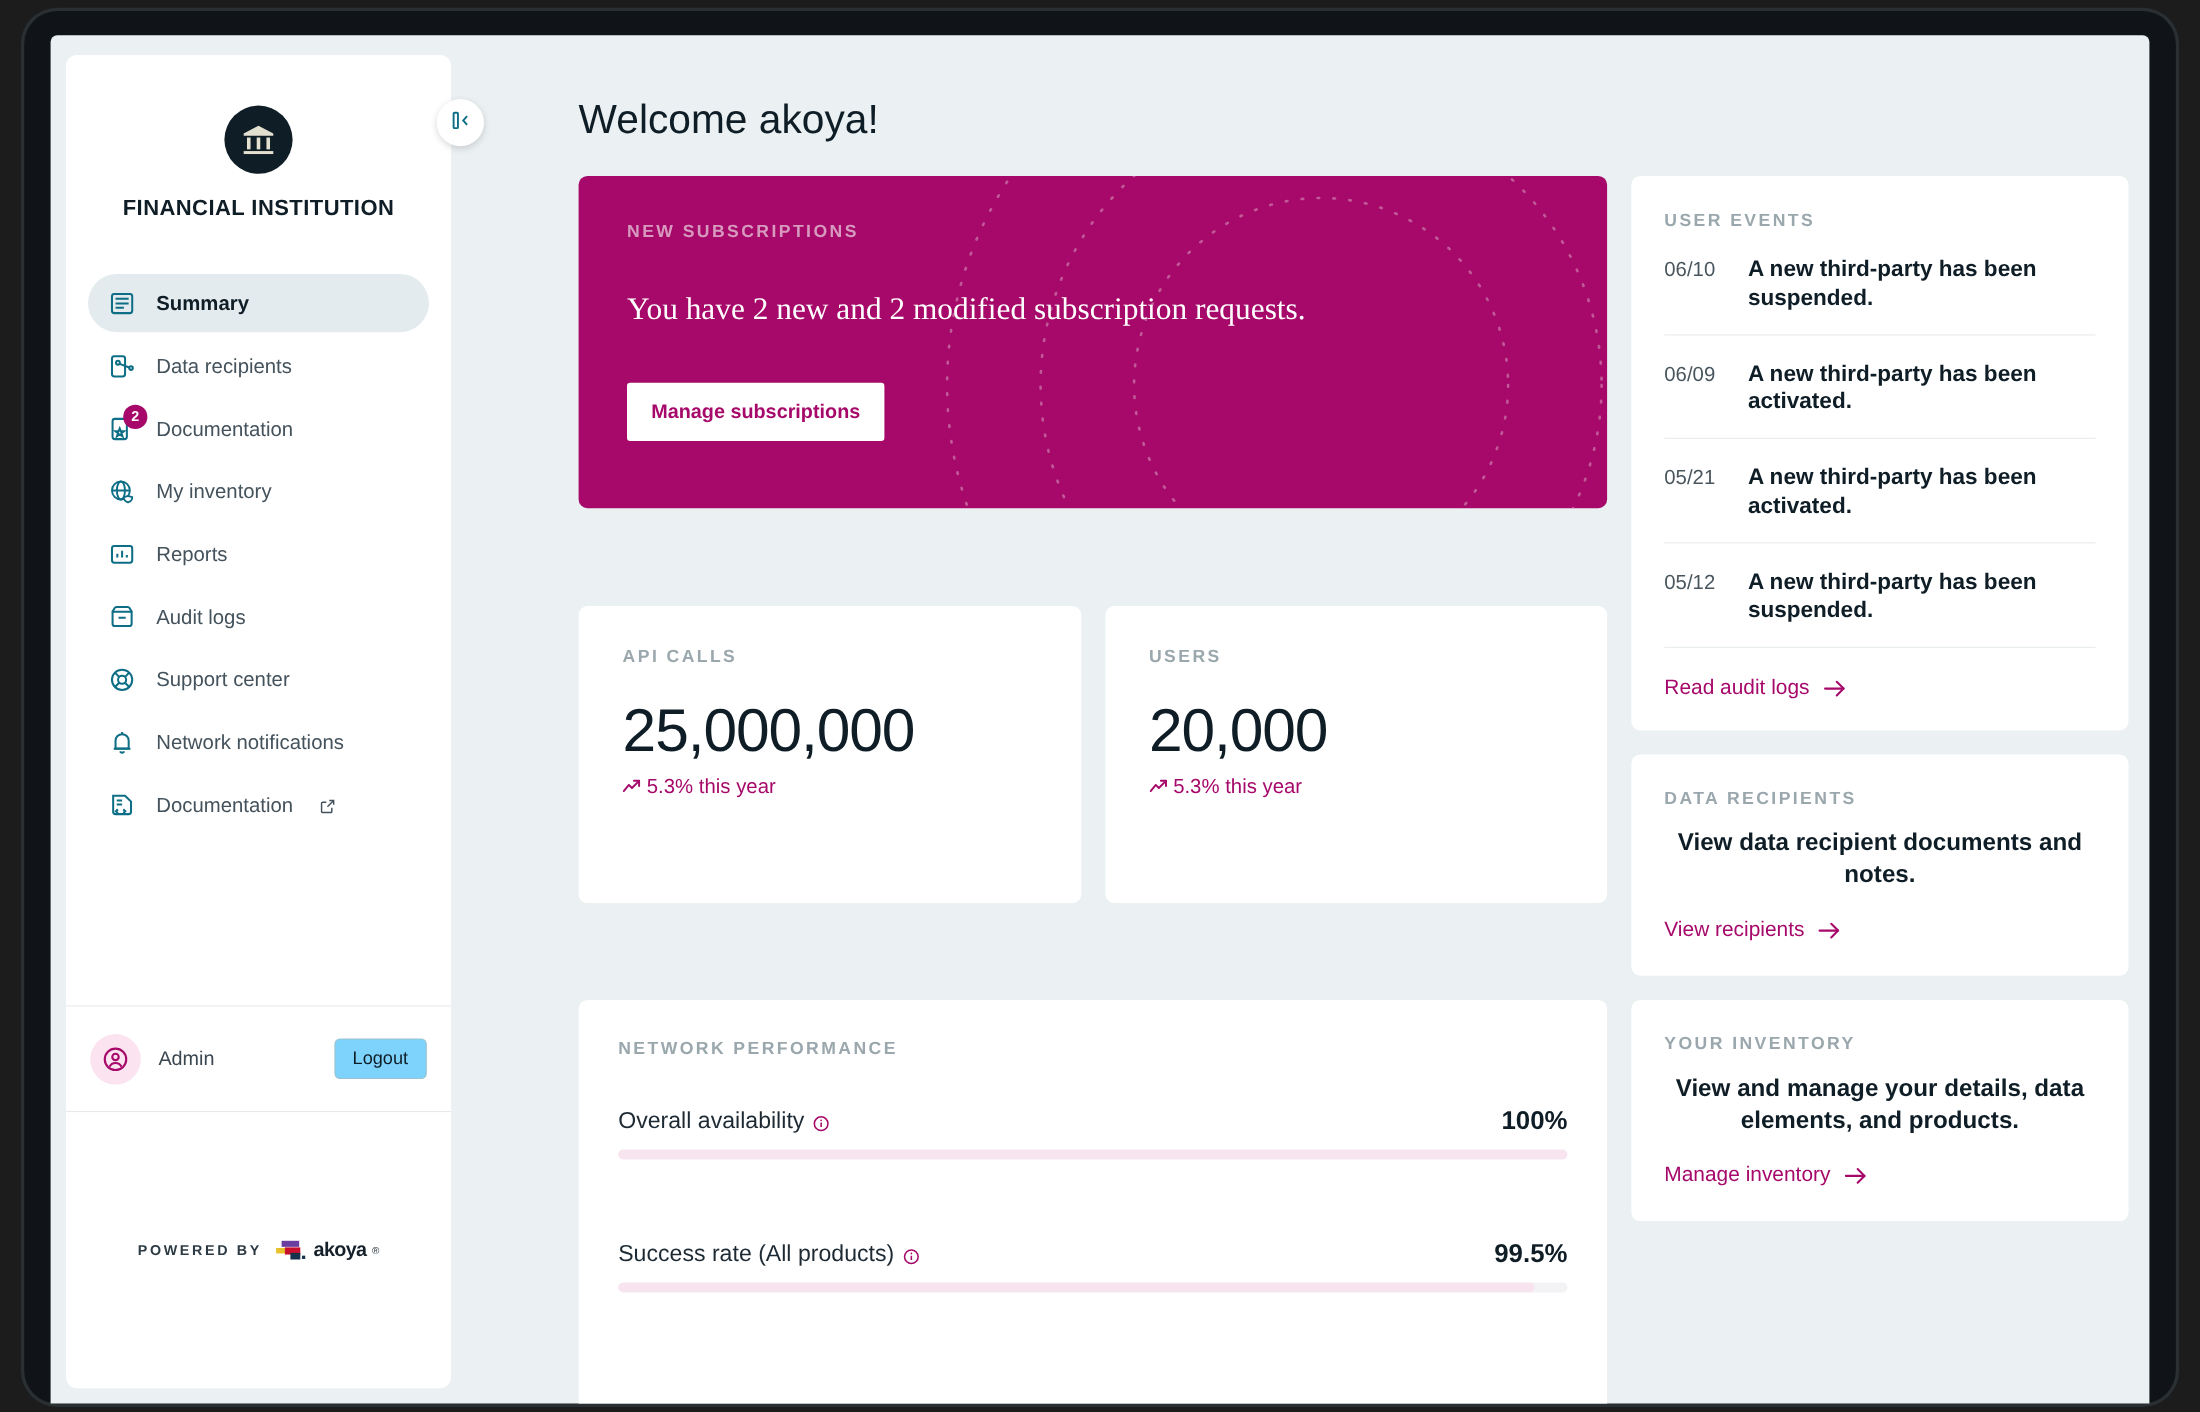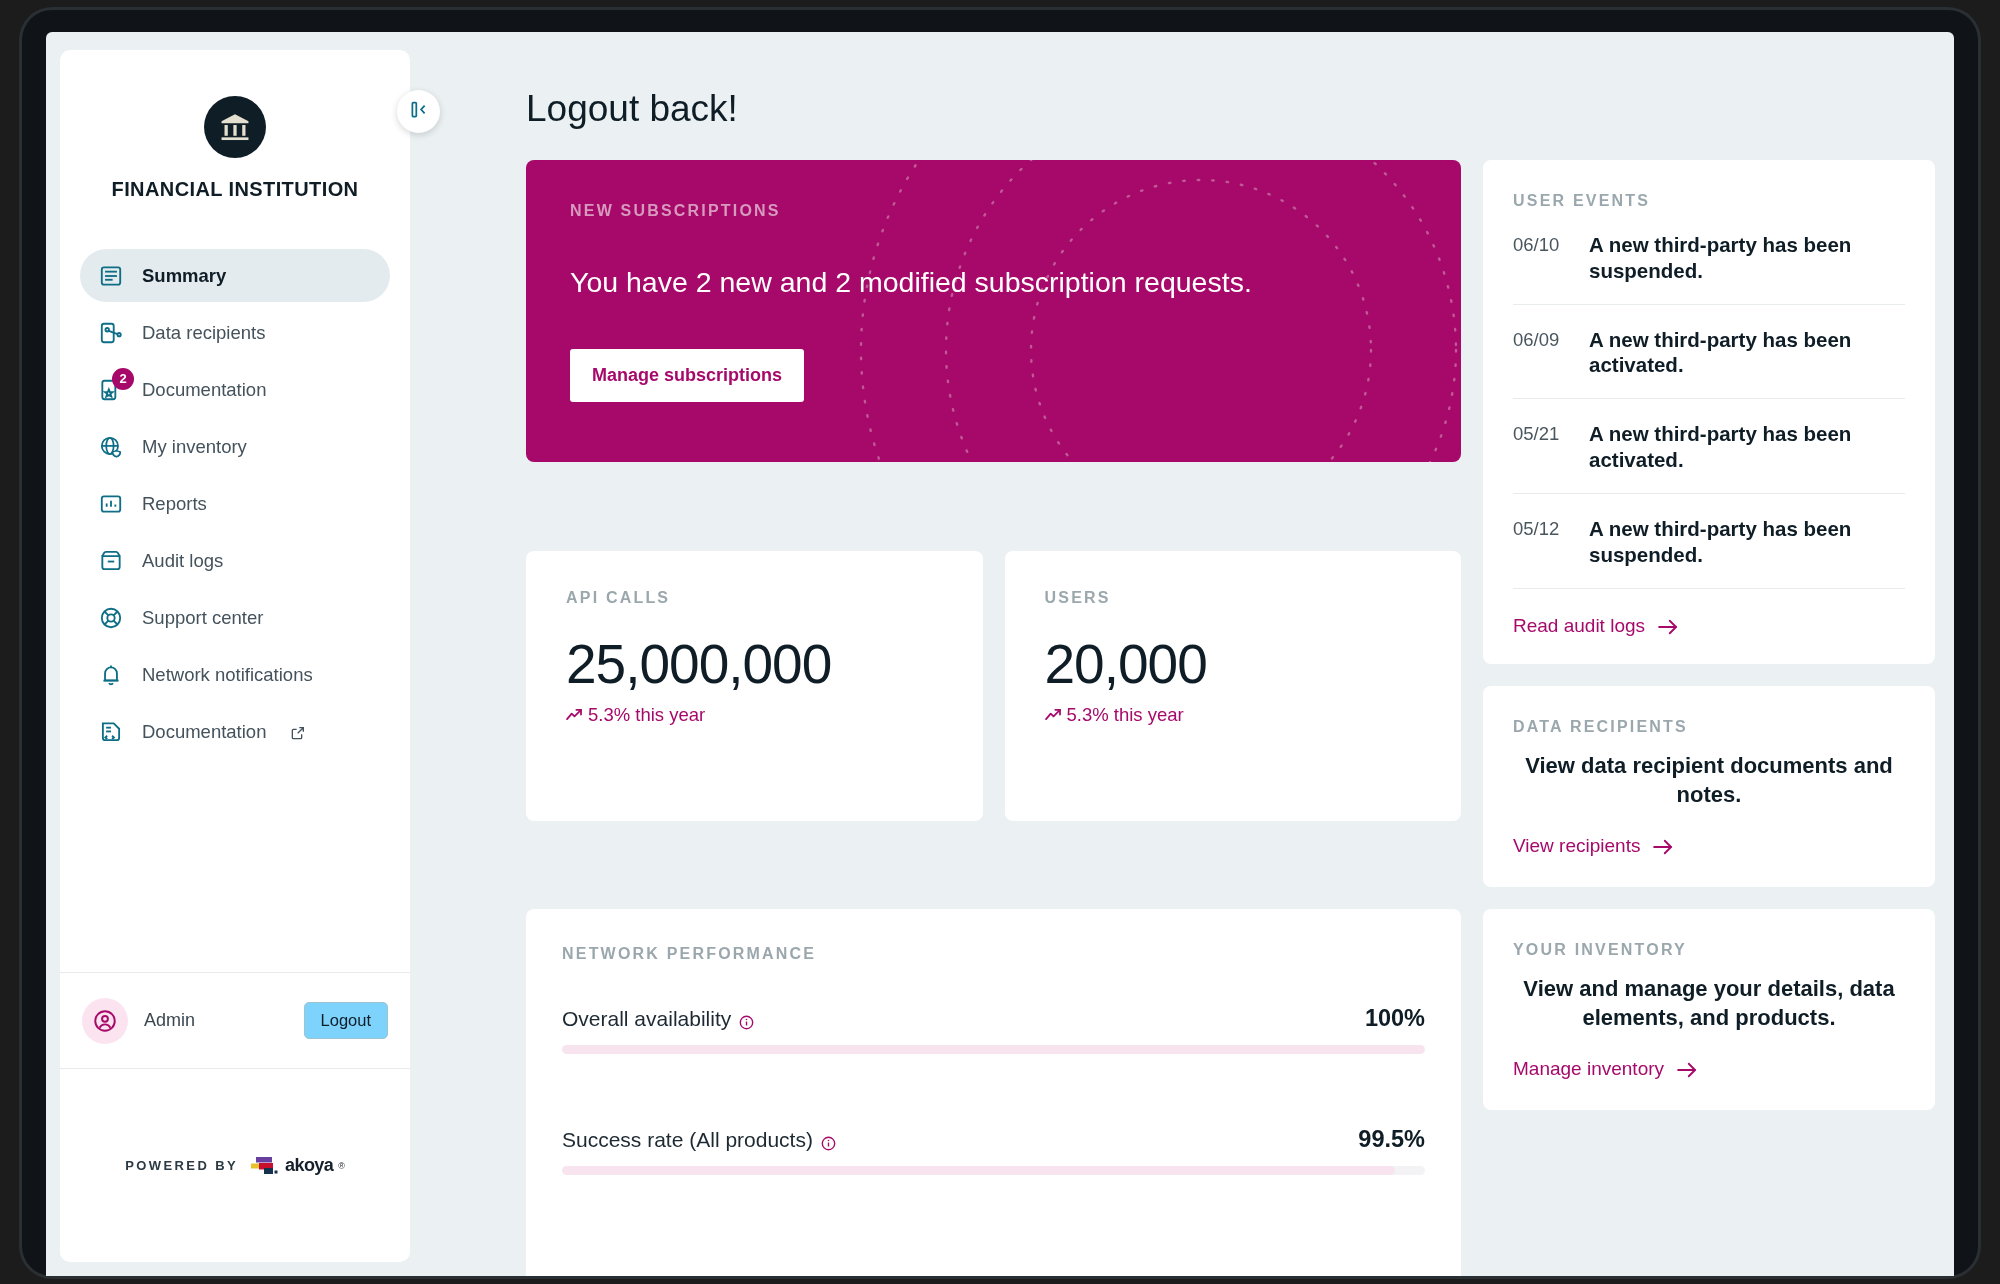--- a/index.html
+++ b/index.html
@@ -78,21 +78,21 @@
   }
   .user-name { font-size: 18px; color: #3b4750; flex: 1; }
   .logout-btn {
     border: 1px solid #9cc3cf; border-radius: 5px;
     background: #7dd3fc; color: #0f1d26;
     font-size: 16.5px; padding: 8px 16px;
     font-family: inherit; cursor: pointer;
   }
   .powered {
     border-top: 1px solid #E6EAEC;
-    height: 194px;
+    height: 252px;
     display: flex; align-items: center; justify-content: center; gap: 12px;
   }
   .powered-txt {
     font-size: 13px; font-weight: bold; letter-spacing: 2.4px; color: #2c3a44;
   }
   .akoya { display: flex; align-items: center; gap: 5px; }
   .akoya-mark { position: relative; width: 30px; height: 22px; }
   .akoya-word { font-size: 18px; font-weight: bold; color: #15202a; letter-spacing: -.6px; }
   .akoya-tm { font-size: 9px; color: #15202a; vertical-align: top; }
   .collapse-btn {
@@ -125,21 +125,21 @@
   
   .banner {
     grid-column: 1; grid-row: 1;
     background: #A6096A; border-radius: 8px;
     height: 302px; padding: 42px 44px;
     position: relative; overflow: hidden;
   }
   .banner .card-label { color: #D79ABE; position: relative; z-index: 2; }
   .banner-text {
     color: #fff; font-size: 28.5px; margin-top: 46px;
-    position: relative; z-index: 2;
+    position: relative; z-index: 2; font-family: Liberation Serif, serif;
   }
   .banner-btn {
     margin-top: 50px; position: relative; z-index: 2;
     background: #fff; color: #A6096A; border: none;
     font-size: 18px; font-weight: bold; padding: 16px 22px;
     border-radius: 3px; font-family: inherit; cursor: pointer;
   }
   .arcs { position: absolute; right: -120px; top: -90px; z-index: 1; opacity: .55; }
 
   
@@ -368,21 +368,21 @@
     <span>
       <svg width="21" height="21" viewBox="0 0 24 24" fill="none" stroke="currentColor" stroke-width="2">
         <rect x="5" y="4" width="4.5" height="16" rx="1"></rect>
         <path d="M19 7.5 15 12l4 4.5"></path>
       </svg>
     </span>
   </div>
 
   <div class="main">
 
-    <div class="page-title">Logout back!</div>
+    <div class="page-title">Welcome akoya!</div>
 
     <div class="grid">
 
       <div class="banner">
         <svg class="arcs" width="760" height="560">
           <g fill="none" stroke="#D79ABE" stroke-width="2.4" stroke-dasharray="1.5 13" stroke-linecap="round">
             <circle cx="380" cy="280" r="170"></circle>
             <circle cx="380" cy="280" r="255"></circle>
             <circle cx="380" cy="280" r="340"></circle>
             <circle cx="380" cy="280" r="425"></circle>

